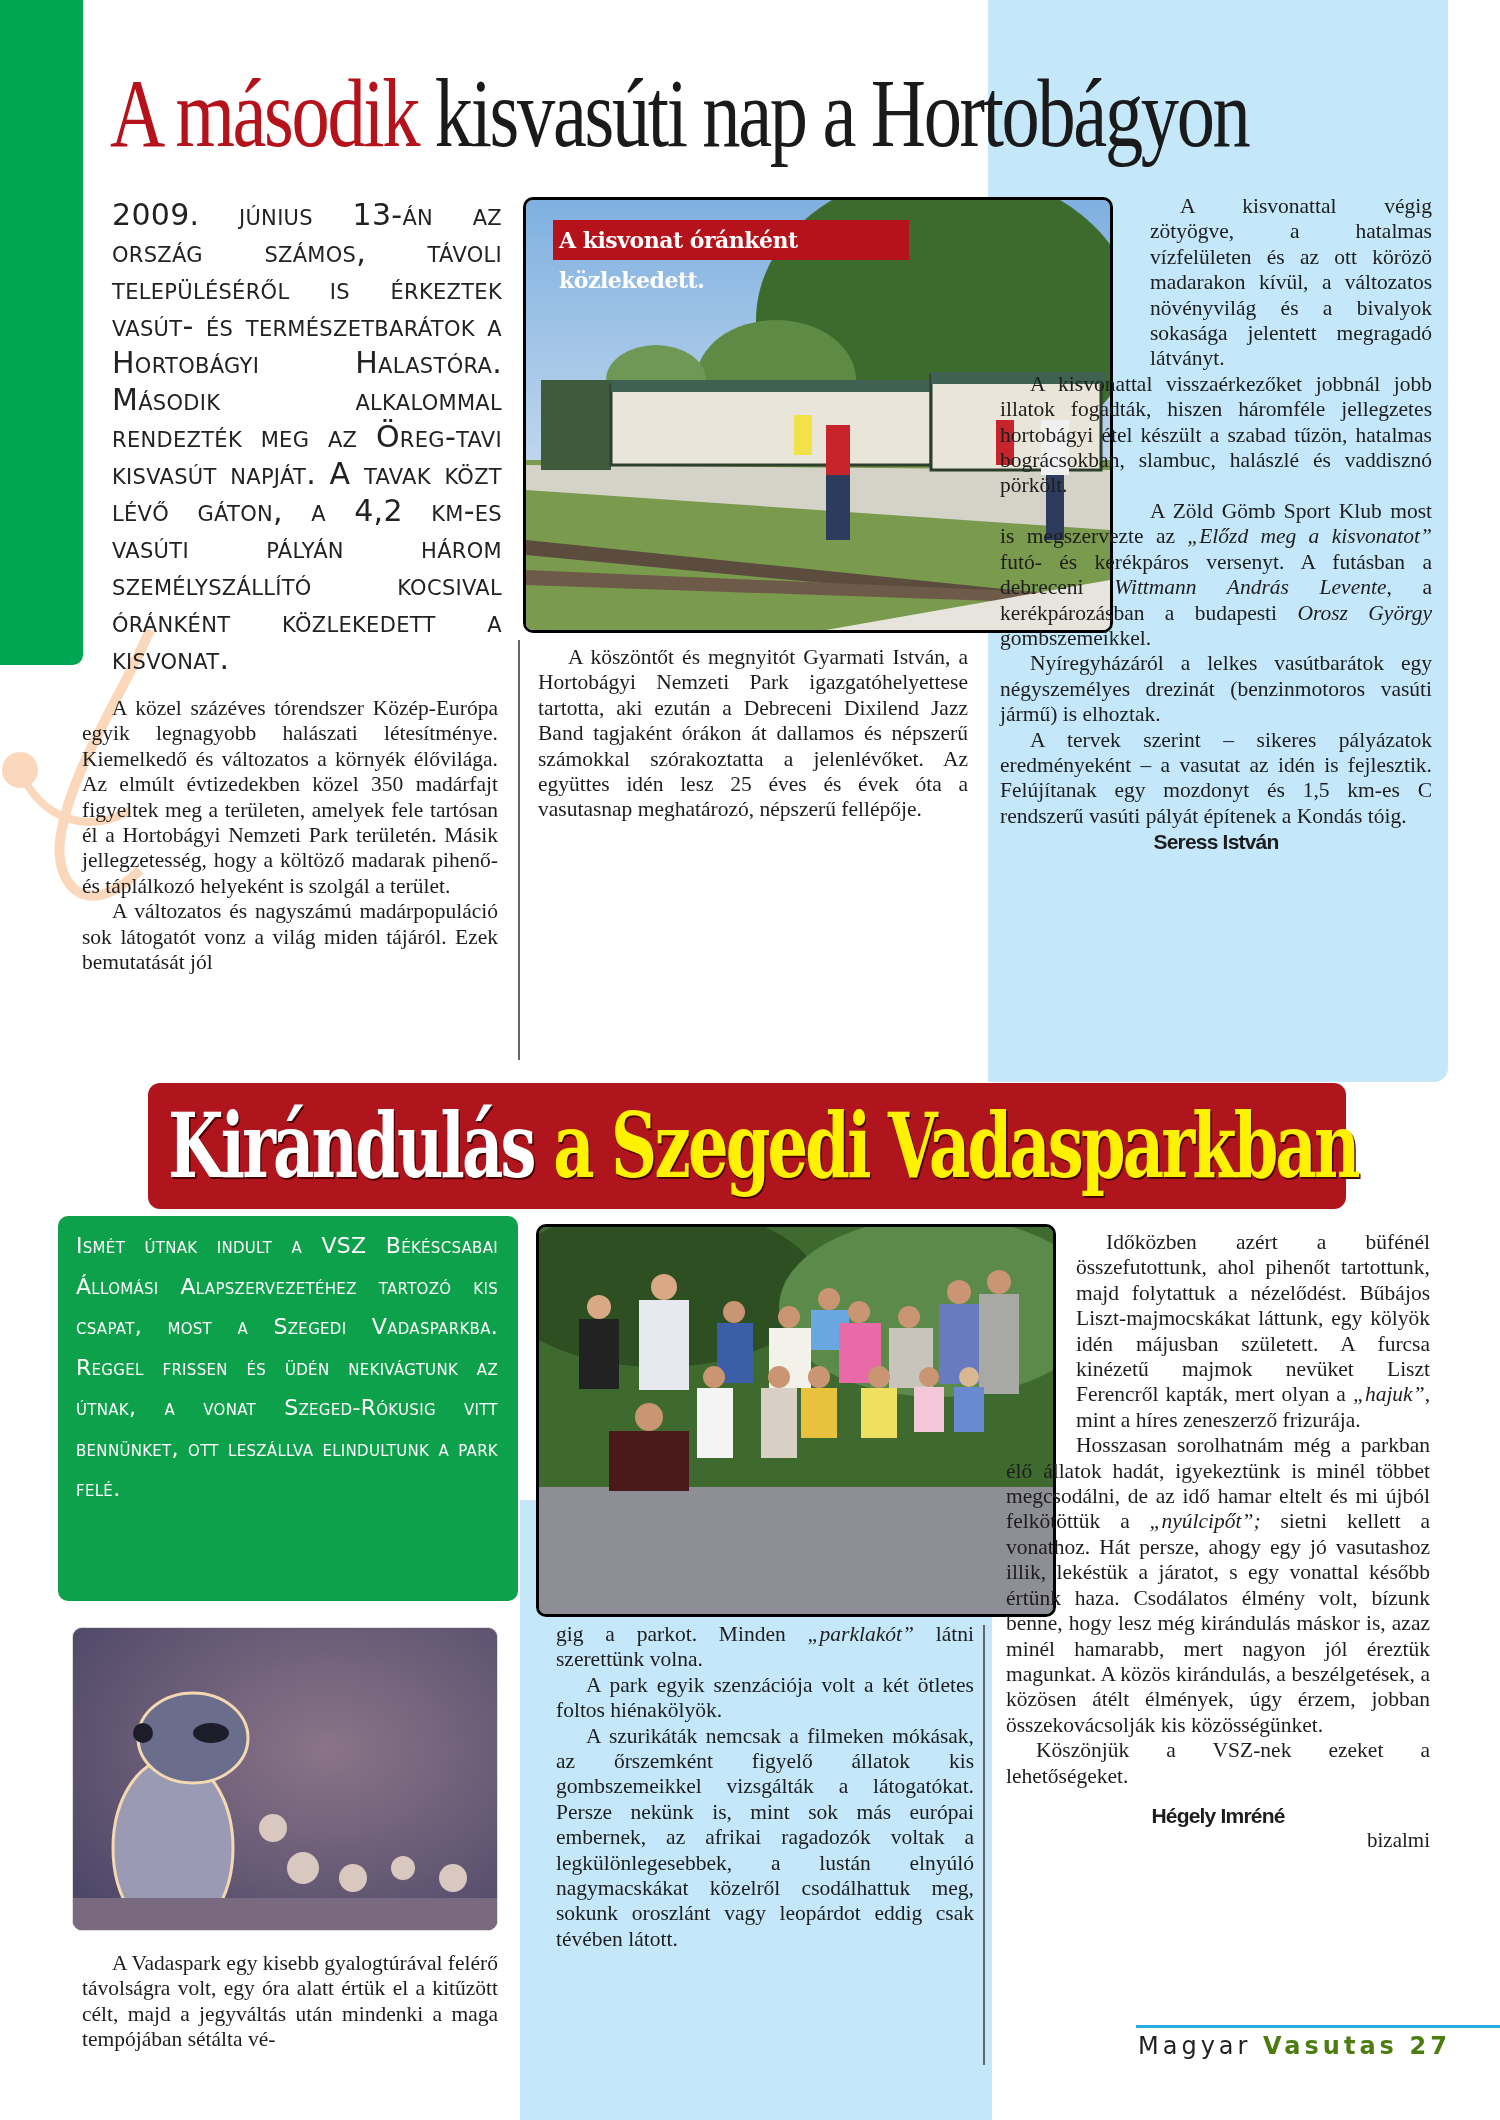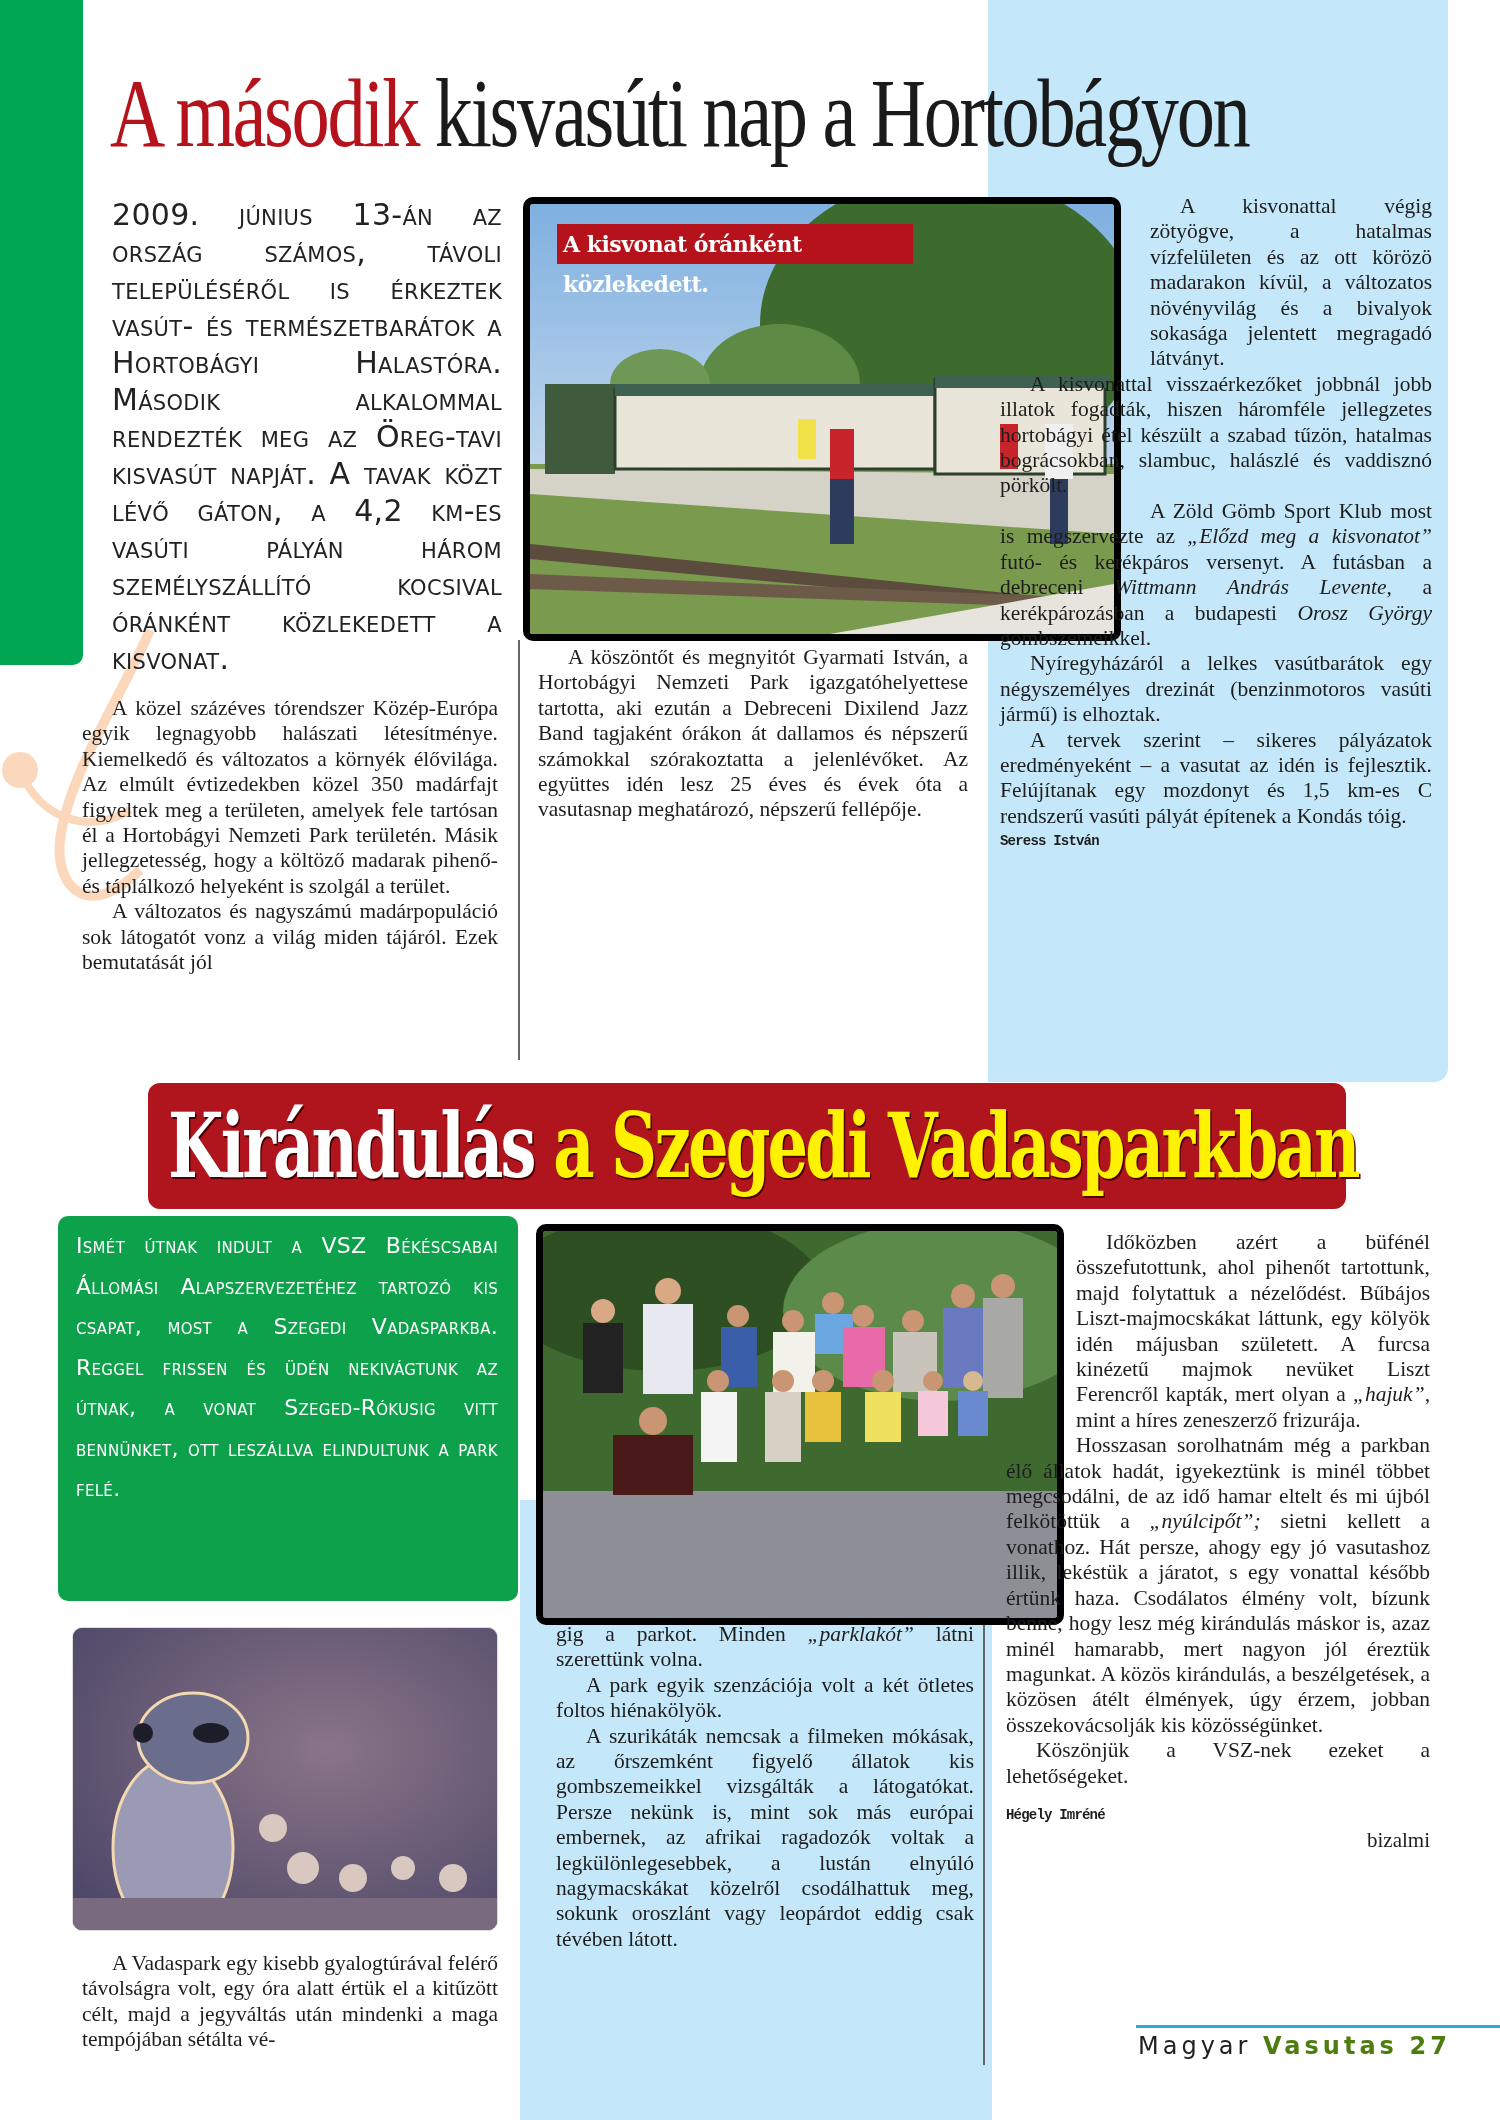--- a/index.html
+++ b/index.html
@@ -46,21 +46,21 @@
   .body-text p { margin: 0; text-indent: 1.4em; }
   .body-text p.noindent { text-indent: 0; }
 
   #col1-text { left: 82px; top: 696px; width: 416px; }
   #col2-text { left: 538px; top: 645px; width: 430px; }
   #col3-text { left: 1000px; top: 194px; width: 432px; }
   #col3-text p { }
 
   
   .photo {
-    border: 7px solid #000000; border-radius: 10px; overflow: hidden;
+    border: 3px solid #000000; border-radius: 10px; overflow: hidden;
     background: #888;
   }
   #train-photo { left: 523px; top: 197px; width: 584px; height: 430px; }
   #group-photo { left: 536px; top: 1224px; width: 514px; height: 387px; }
   #meerkat-photo { left: 72px; top: 1627px; width: 424px; height: 302px; border: 1px solid #ddd; }
 
   #caption-1 {
     left: 27px; top: 20px; height: 40px; width: 350px; background: #b5121b;
     color: #fff; font-weight: bold; font-size: 22px; line-height: 40px; padding-left: 6px;
     font-family: "DejaVu Serif", serif; letter-spacing: -0.5px;
@@ -86,21 +86,21 @@
   #lead-2-box {
     left: 58px; top: 1216px; width: 460px; height: 385px;
     background: #0ea14b; border-radius: 10px;
   }
   #lead-2 { left: 76px; top: 1226px; width: 422px; color: #fff; font-size: 27px; line-height: 40.5px; }
 
   #col1b-text { left: 82px; top: 1951px; width: 416px; }
   #col2b-text { left: 556px; top: 1622px; width: 418px; }
   #col3b-text { left: 1006px; top: 1230px; width: 424px; }
 
-  .signature { text-align: left; font-weight: bold; font-family: Liberation Mono, monospace; font-size: 14px; letter-spacing: -0.8px; }
+  .signature { text-align: center; font-weight: bold; font-family: Liberation Sans, sans-serif; font-size: 21px; letter-spacing: -0.8px; }
   .role { text-align: right; font-size: 21px; }
 
   .vline { width: 2px; background: #666; }
   #vline-1 { left: 518px; top: 640px; height: 420px; }
   #vline-2 { left: 983px; top: 1625px; height: 440px; }
 
   #footer-rule { left: 1136px; top: 2025px; width: 364px; height: 3px; background: #29abe2; }
   #footer {
     left: 1138px; top: 2032px; width: 340px; text-align: left;
     font-family: "DejaVu Sans", sans-serif; font-size: 24px; letter-spacing: 4px;

